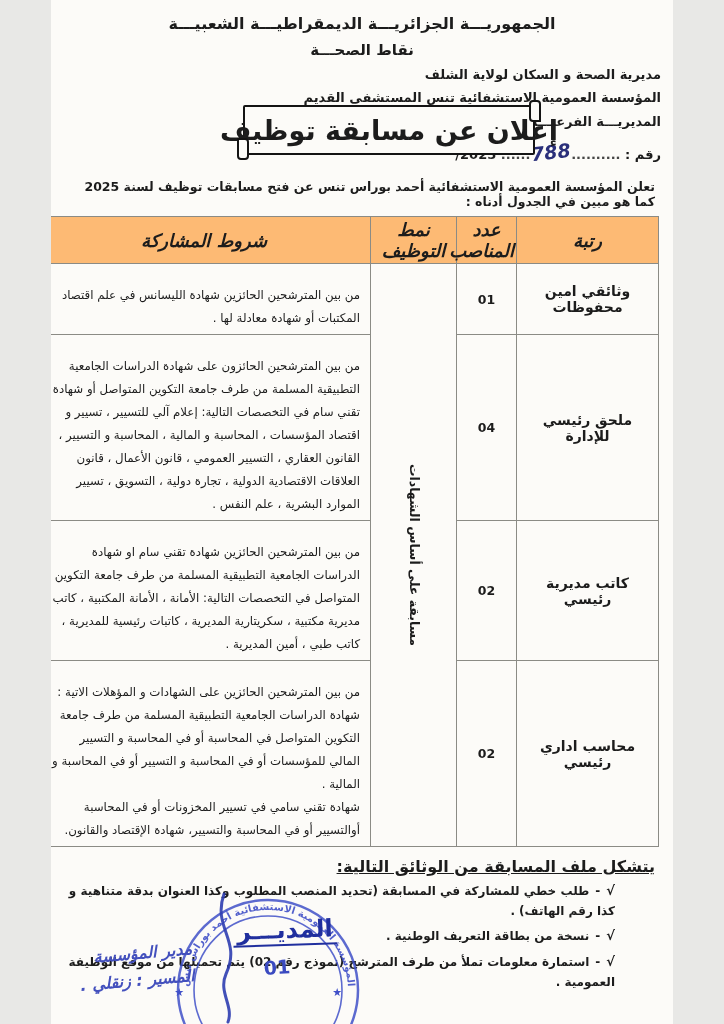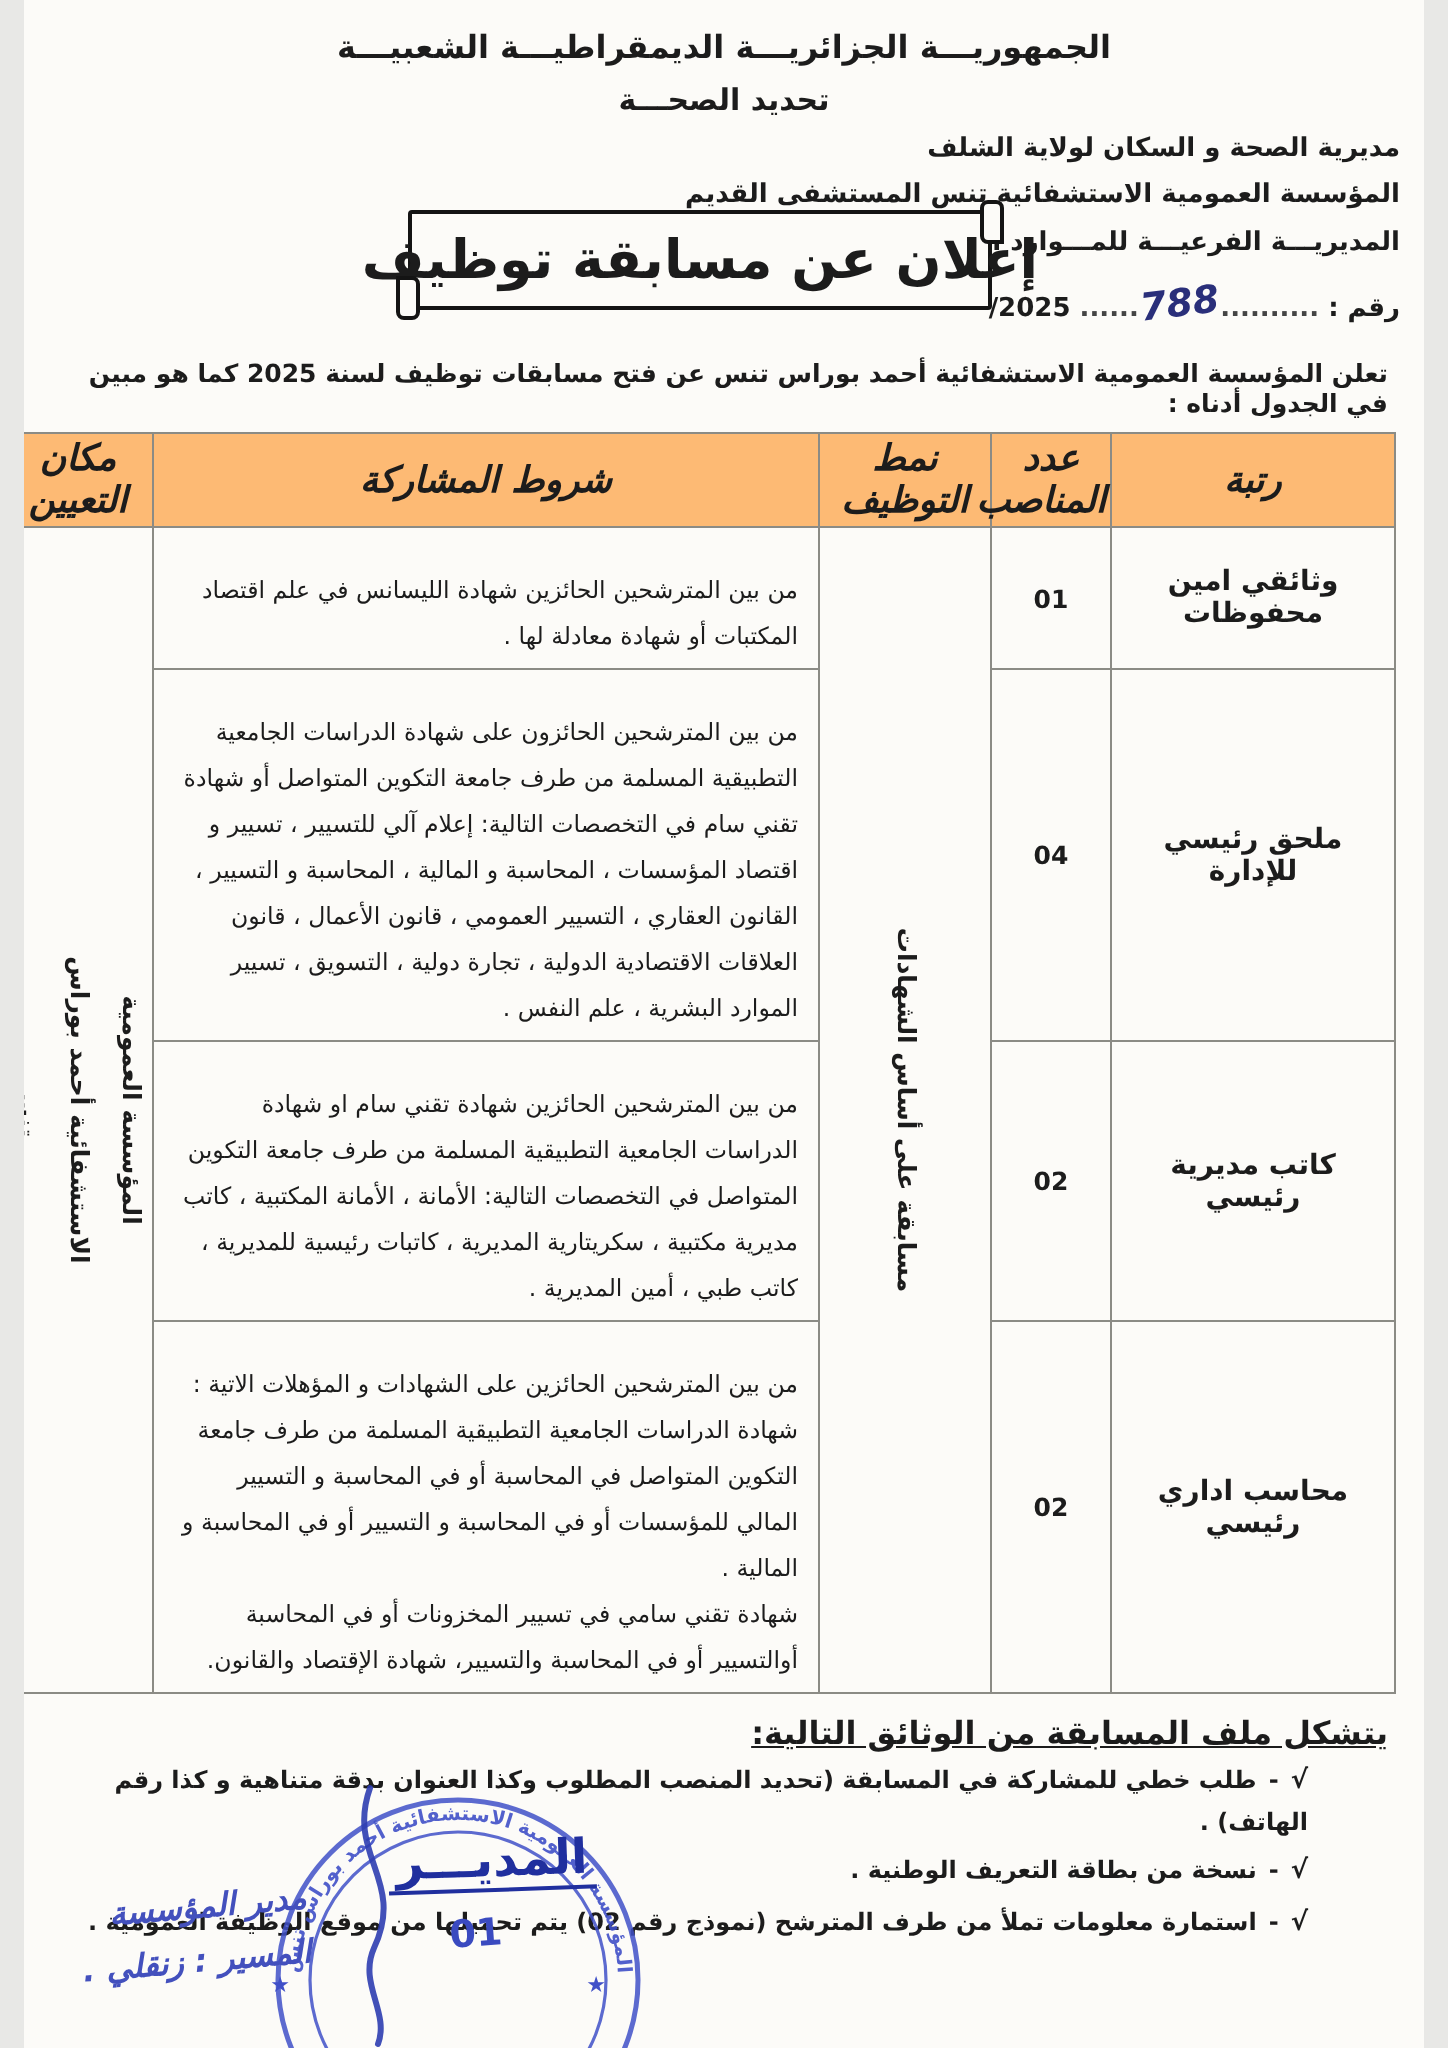--- a/index.html
+++ b/index.html
@@ -1,19 +1,19 @@
 <!DOCTYPE html>
 <html lang="ar" dir="rtl"><head>
 <meta charset="utf-8">
 <style>
   html,body{margin:0;padding:0;}
   body{background:#e8e8e6;}
   .page{
     position:relative;
-    width:700px;height:1024px;
+    width:622px;height:1024px;
     margin:0 auto;
     background:#fcfbf8;
     overflow:hidden;
     font-family:"DejaVu Sans",sans-serif;
     color:#1c1c1c;
     direction:rtl;
   }
   
   .gov-header{ text-align:center; padding-top:14px; }
   .gov-line1{ font-size:16px; font-weight:bold; letter-spacing:1px;}
@@ -110,21 +110,21 @@
     transform:rotate(-5deg); line-height:1.7; text-align:right; white-space:pre-line;
   }
 </style>
 </head>
 <body>
 
 <div class="page">
 
   <div class="gov-header">
     <div class="gov-line1">الجمهوريـــة الجزائريـــة الديمقراطيـــة الشعبيـــة</div>
-    <div class="gov-line2">تحديد الصحـــة</div>
+    <div class="gov-line2">نقاط الصحـــة</div>
   </div>
 
   <div class="mid-section">
     <div class="letterhead">
       <div>مديرية الصحة و السكان لولاية الشلف</div>
       <div>المؤسسة العمومية الاستشفائية تنس المستشفى القديم</div>
       <div>المديريـــة الفرعيـــة للمـــوارد البشريـــة</div>
       <div class="ref-line">
         <span>رقم :</span>
         <span class="ref-dots">..........</span>

